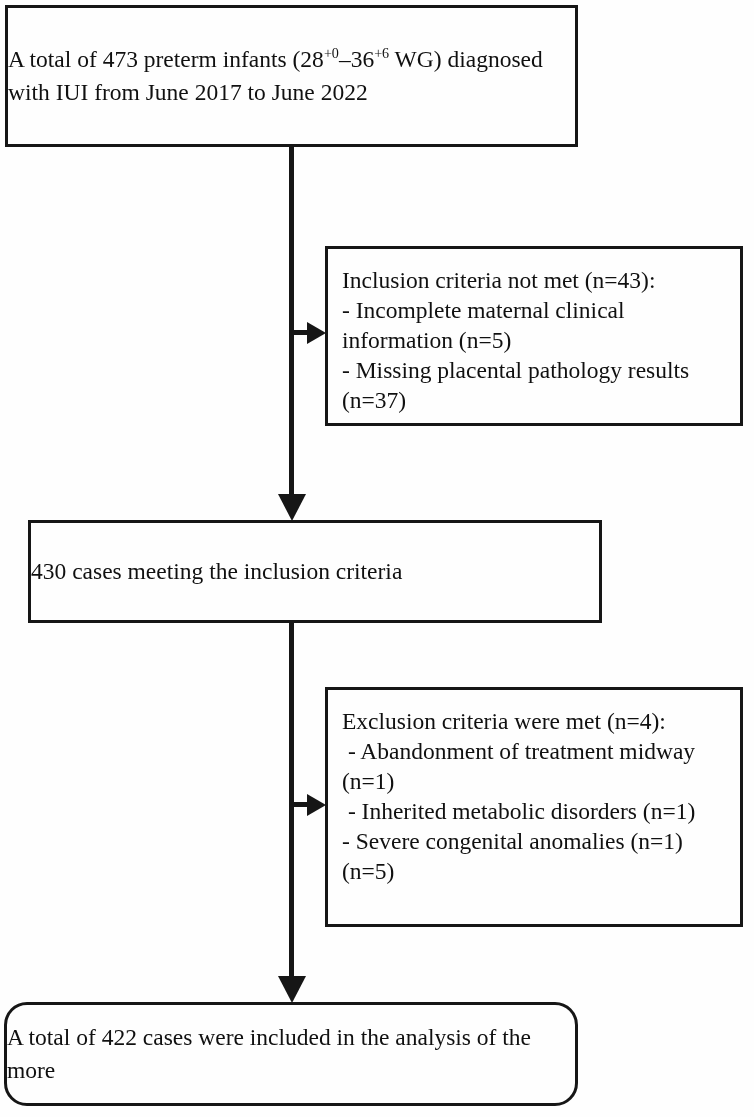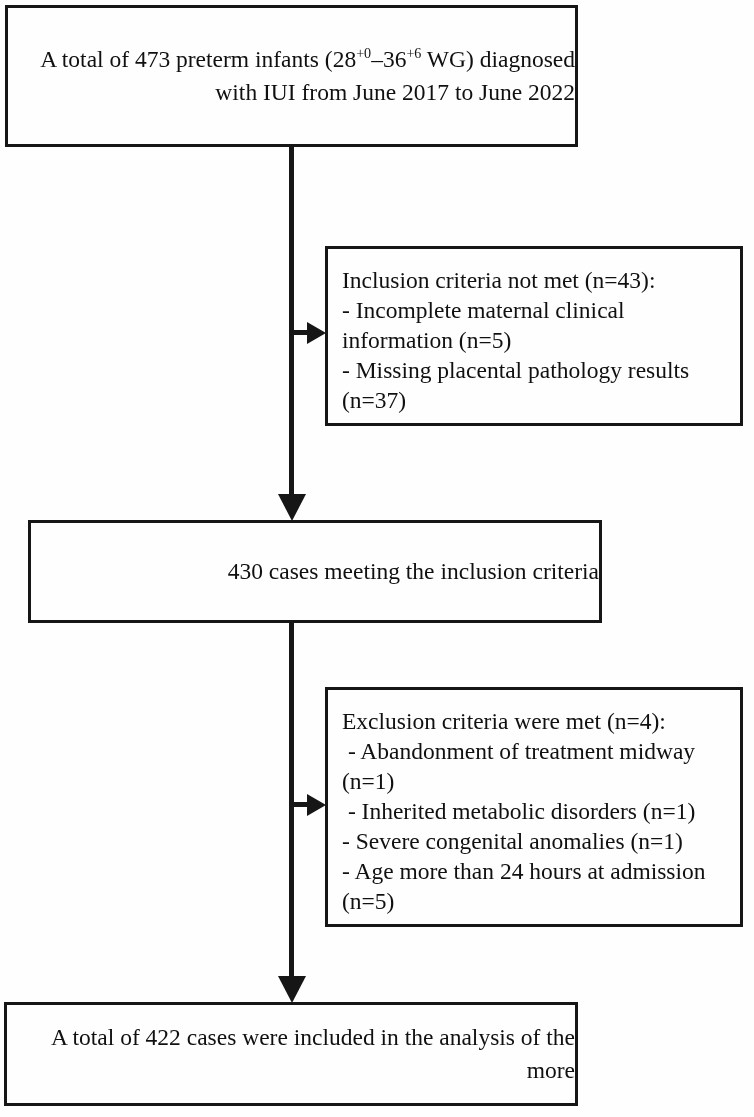--- a/index.html
+++ b/index.html
@@ -19,21 +19,21 @@
   .fbox {
     position: absolute;
     box-sizing: border-box;
     border: 3px solid #161616;
     background: #fefefe;
     font-size: 23.5px;
   }
   .fbox.center {
     display: flex;
     flex-direction: column;
-    align-items: flex-end;
+    align-items: flex-start;
     justify-content: center;
     text-align: center;
     line-height: 33px;
   }
   .fbox.leftlist {
     padding: 16px 18px 0 14px;
     line-height: 30px;
   }
   .line {
     white-space: pre;
@@ -41,21 +41,21 @@
   sup.wg {
     font-size: 60%;
     vertical-align: super;
     line-height: 0;
   }
   
   .box-enrollment { left: 5px;   top: 5px;    width: 573px; height: 142px; }
   .box-not-met    { left: 325px; top: 246px;  width: 418px; height: 180px; }
   .box-included   { left: 4px;   top: 520px;  width: 574px; height: 103px; margin-left: 24px; }
   .box-excluded   { left: 325px; top: 687px;  width: 418px; height: 240px; }
-  .box-analyzed   { left: 4px;   top: 1002px; width: 574px; height: 104px; }
+  .box-analyzed   { left: 4px;   top: 1002px; width: 574px; height: 104px; border-radius: 23px; }
   
   .shaft-v {
     position: absolute;
     width: 5px;
     background: #161616;
   }
   .shaft-h {
     position: absolute;
     height: 5px;
     background: #161616;
@@ -116,21 +116,20 @@
 
   <div class="shaft-h h2-shaft"></div>
   <div class="head-right h2-head"></div>
 
   <div class="fbox leftlist box-excluded">
     <div class="line">Exclusion criteria were met (n=4):</div>
     <div class="line"> - Abandonment of treatment midway</div>
     <div class="line">(n=1)</div>
     <div class="line"> - Inherited metabolic disorders (n=1)</div>
     <div class="line">- Severe congenital anomalies (n=1)</div>
-    <div class="line">- Age more than 24 hours at admission</div>
     <div class="line">(n=5)</div>
   </div>
 
   <div class="fbox center box-analyzed">
     <div class="line">A total of 422 cases were included in the analysis of the</div>
     <div class="line">more</div>
   </div>
 
 </div>
 

